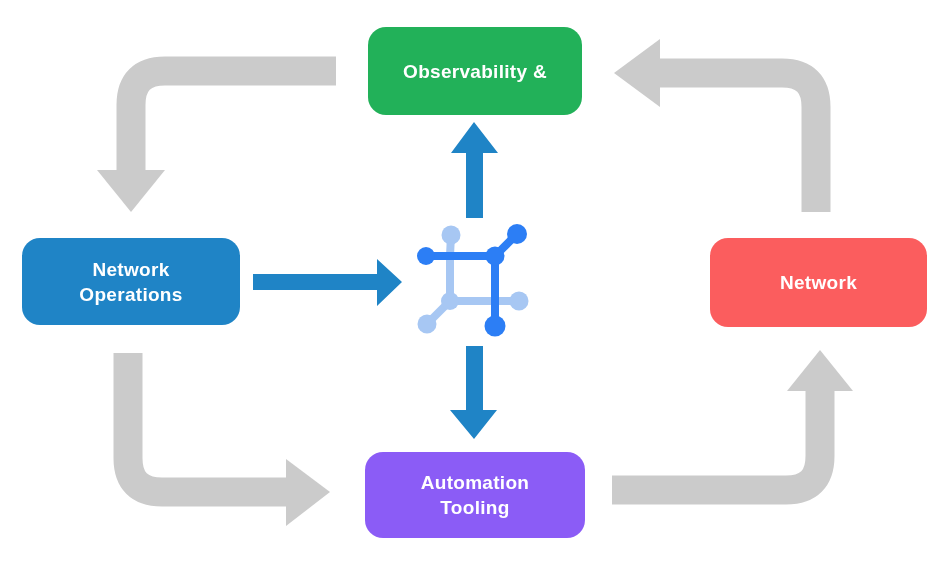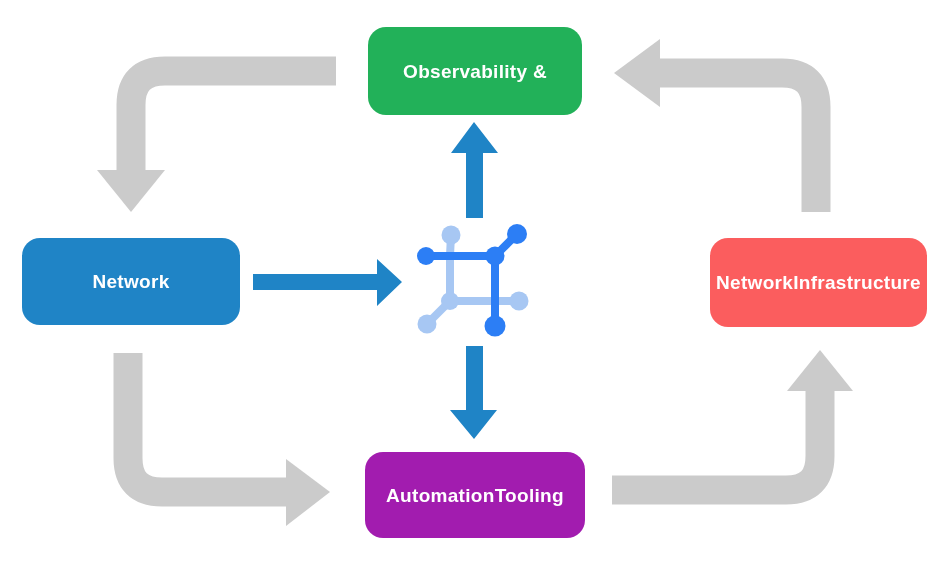--- a/index.html
+++ b/index.html
@@ -6,30 +6,30 @@
   #canvas{
     position:relative;
     width:948px;height:570px;
     background:#ffffff;
     font-family:"Liberation Sans", sans-serif;
     overflow:hidden;
   }
   .overlay{position:absolute;left:0;top:0;}
   .box{
     position:absolute;
-    display:flex;flex-direction:row;align-items:center;justify-content:center;
+    display:flex;flex-direction:column;align-items:center;justify-content:center;
     border-radius:18px;
     color:#ffffff;
     font-size:19px;font-weight:600;letter-spacing:.3px;line-height:25px;
     text-align:center;
   }
   .box-green{left:368px;top:27px;width:214px;height:88px;background:#22B159;}
   .box-blue{left:22px;top:238px;width:218px;height:87px;background:#1F84C6;}
   .box-red{left:710px;top:238px;width:217px;height:89px;background:#FB5D5E;}
-  .box-yellow{left:365px;top:452px;width:220px;height:86px;background:#a21caf;}
+  .box-yellow{left:365px;top:452px;width:220px;height:86px;background:#8b5cf6;}
   #center-icon{position:absolute;left:413px;top:220px;}
 </style>
 </head>
 <body>
 
 <div id="canvas">
 
   <svg class="overlay" width="948" height="570" viewBox="0 0 948 570">
 
     <g>
@@ -87,25 +87,25 @@
       <circle cx="82" cy="106" r="10.5"></circle>
     </g>
   </svg>
 
   <div class="box box-green">
     <span>Observability &amp;</span>
   </div>
 
   <div class="box box-blue">
     <span>Network</span>
+    <span>Operations</span>
   </div>
 
   <div class="box box-red">
     <span>Network</span>
-    <span>Infrastructure</span>
   </div>
 
   <div class="box box-yellow">
     <span>Automation</span>
     <span>Tooling</span>
   </div>
 
 </div>
 
 </body></html>

